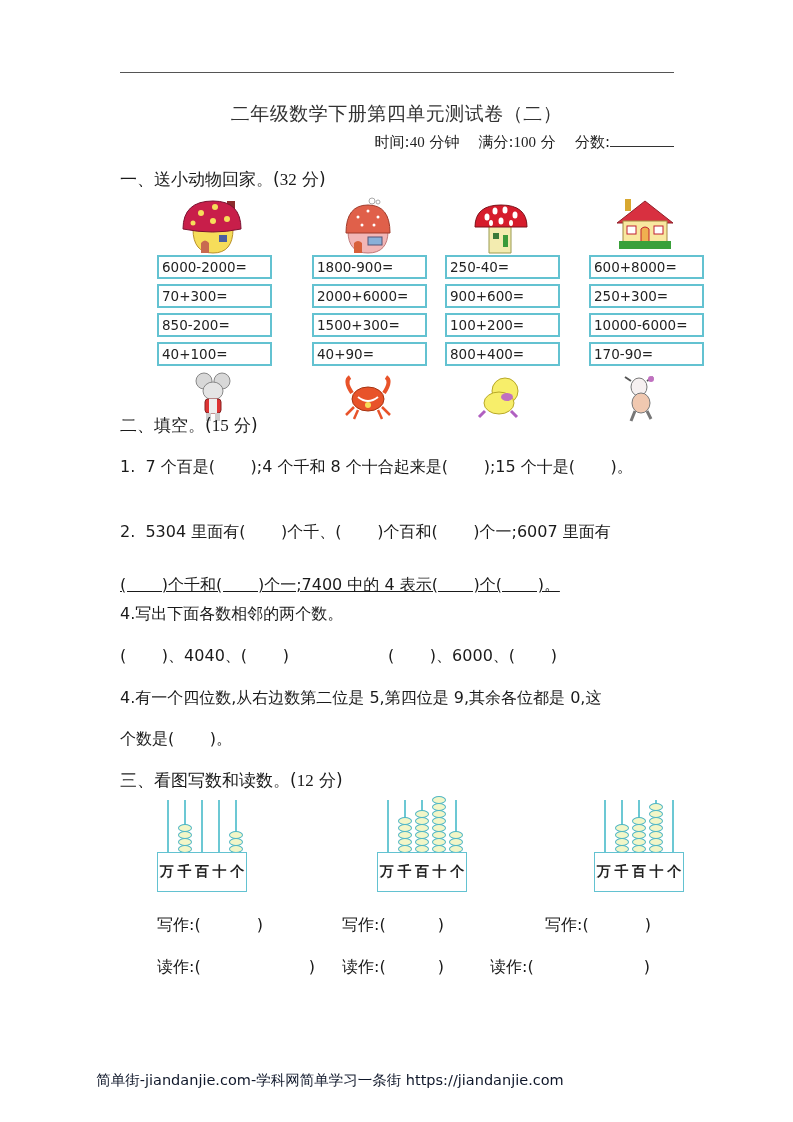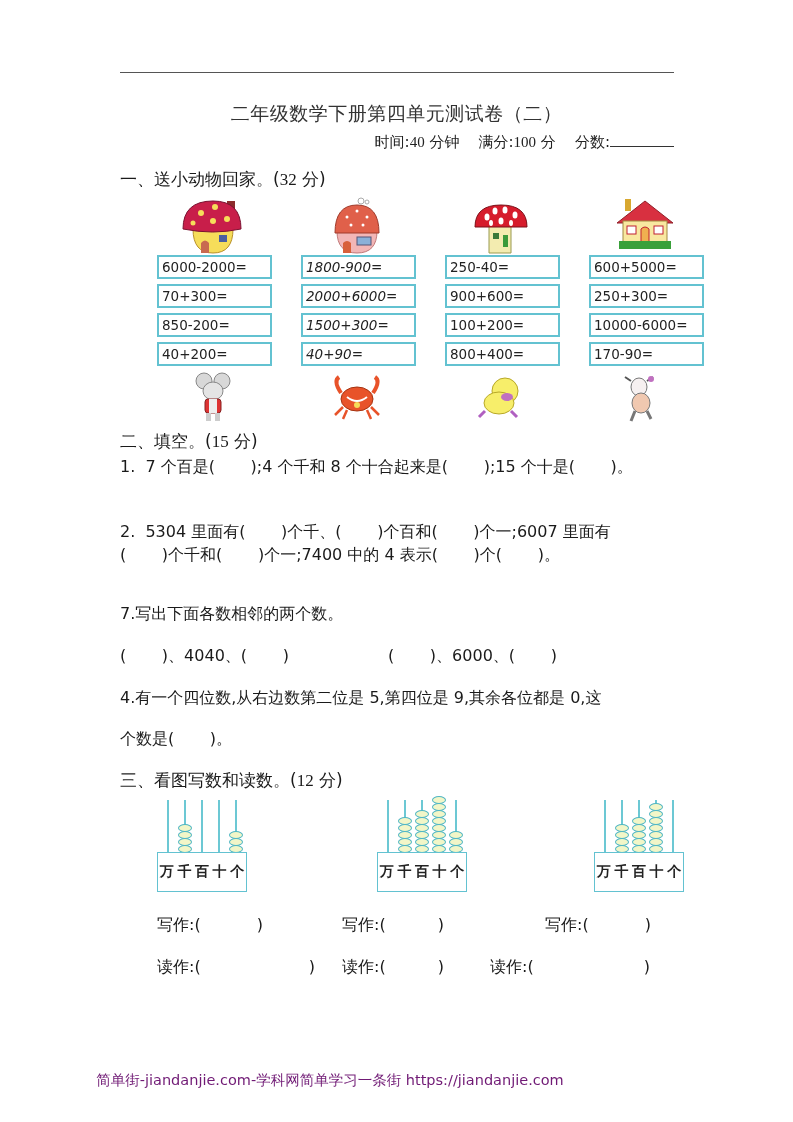--- a/index.html
+++ b/index.html
@@ -20,21 +20,21 @@
   .house { width: 112px; height: 60px; position: relative; }
   .box { width: 108px; height: 20px; border: 2px solid #63c2d1; margin-bottom: 5px; font-size: 13.5px; line-height: 20px; padding-left: 3px; box-sizing: content-box; color: #222; font-family: "DejaVu Sans", sans-serif; white-space: nowrap; }
   .animal { width: 112px; height: 52px; position: relative; margin-top: 2px; }
 
   .abacus { position: absolute; top: 800px; width: 90px; height: 92px; }
   .rod { position: absolute; top: 0; width: 2px; height: 52px; background: #6cc8d4; }
   .bead { position: absolute; width: 12px; height: 6px; border-radius: 50%; background: #f2f6c8; border: 1.5px solid #4fb6c4; }
   .frame { position: absolute; left: 0; top: 52px; width: 88px; height: 38px; border: 1.5px solid #63c2d1; background: #fff; display: flex; justify-content: space-around; align-items: center; font-family: "DejaVu Serif", serif; font-size: 14px; font-weight: bold; color: #222; }
 
   .answer { font-size: 16px; color: #1a1a1a; white-space: nowrap; position: absolute; }
-  .footer { left: 0; width: 660px; top: 1071px; text-align: center; font-size: 14.5px; color: #701a75; }
+  .footer { left: 0; width: 660px; top: 1071px; text-align: center; font-size: 14.5px; color: #0f172a; }
 </style>
 </head>
 <body>
 
 <div class="abs top-rule"></div>
 
 <div class="abs title">二年级数学下册第四单元测试卷（二）</div>
 
 <div class="abs meta">
   <span>时间:</span><span class="num">40</span>
@@ -59,35 +59,35 @@
       <circle cx="70" cy="24" r="3" fill="#f6dd5a"></circle>
         <circle cx="36" cy="28" r="2.5" fill="#f6dd5a"></circle>
       <circle cx="56" cy="26" r="3" fill="#f6dd5a"></circle>
       <path d="M44 58 L44 48 Q48 43 52 48 L52 58 Z" fill="#c86a50"></path>
       <rect x="62" y="40" width="8" height="7" fill="#4b5fa0"></rect>
     </svg>
   </div>
   <div class="box">6000-2000=</div>
   <div class="box">70+300=</div>
   <div class="box">850-200=</div>
-  <div class="box">40+200=</div>
+  <div class="box">40+100=</div>
   <div class="animal">
     <svg width="112" height="52" viewBox="0 0 112 52">
       <circle cx="47" cy="10" r="8" fill="#d8d8d8" stroke="#888"></circle>
       <circle cx="65" cy="10" r="8" fill="#d8d8d8" stroke="#888"></circle>
       <ellipse cx="56" cy="20" rx="10" ry="9" fill="#e4e4e4" stroke="#888"></ellipse>
       <rect x="48" y="28" width="16" height="14" rx="3" fill="#d33" stroke="#822"></rect>
       <rect x="52" y="28" width="8" height="14" fill="#eee"></rect>
       <rect x="49" y="42" width="5" height="8" fill="#ccc"></rect>
         <rect x="58" y="42" width="5" height="8" fill="#ccc"></rect>
     </svg>
   </div>
 </div>
 
-<div class="col" style="left:301px;font-style:italic;">
+<div class="col" style="left:312px;">
   <div class="house">
     <svg width="112" height="60" viewBox="0 0 112 60">
       <circle cx="60" cy="6" r="3" fill="none" stroke="#aaa"></circle>
         <circle cx="66" cy="7" r="2" fill="none" stroke="#aaa"></circle>
       <path d="M36 36 Q36 58 56 58 Q76 58 76 36 Z" fill="#f2b6b6" stroke="#c07878"></path>
       <path d="M34 38 Q34 10 56 10 Q78 10 78 38 Z" fill="#e0604a" stroke="#a03a2a"></path>
       <circle cx="46" cy="22" r="1.5" fill="#fff"></circle>
         <circle cx="56" cy="16" r="1.5" fill="#fff"></circle>
         <circle cx="66" cy="22" r="1.5" fill="#fff"></circle>
       <circle cx="50" cy="30" r="1.5" fill="#fff"></circle>
@@ -147,42 +147,42 @@
     <svg width="112" height="60" viewBox="0 0 112 60">
       <rect x="36" y="4" width="6" height="12" fill="#d8a830"></rect>
       <path d="M28 28 L56 6 L84 28 Z" fill="#d83040" stroke="#902028"></path>
       <rect x="34" y="26" width="44" height="26" fill="#f8e8a0" stroke="#a08840"></rect>
       <rect x="38" y="31" width="9" height="8" fill="#fff" stroke="#c02030"></rect>
       <rect x="65" y="31" width="9" height="8" fill="#fff" stroke="#c02030"></rect>
       <path d="M52 52 L52 34 Q56 30 60 34 L60 52 Z" fill="#f0b050" stroke="#c02030"></path>
       <rect x="30" y="46" width="52" height="8" fill="#3aa03a"></rect>
     </svg>
   </div>
-  <div class="box">600+5000=</div>
+  <div class="box">600+8000=</div>
   <div class="box">250+300=</div>
   <div class="box">10000-6000=</div>
   <div class="box">170-90=</div>
   <div class="animal">
     <svg width="112" height="52" viewBox="0 0 112 52">
       <ellipse cx="50" cy="16" rx="8" ry="9" fill="#f6f0f0" stroke="#777"></ellipse>
       <path d="M42 10 L36 6 M58 10 L64 6" stroke="#555" stroke-width="2"></path>
       <circle cx="62" cy="8" r="3" fill="#c070c0"></circle>
       <ellipse cx="52" cy="32" rx="9" ry="10" fill="#f0c8b0" stroke="#777"></ellipse>
       <path d="M46 40 L42 50 M58 40 L62 48" stroke="#777" stroke-width="3"></path>
     </svg>
   </div>
 </div>
 
-<div class="abs section" style="top:430px;">
+<div class="abs section" style="top:414px;">
   <span>二、填空。(</span><span class="num">15</span> <span>分)</span>
 </div>
 <div class="abs line" style="top:457px;">1.  7 个百是(       );4 个千和 8 个十合起来是(       );15 个十是(       )。</div>
 <div class="abs line" style="top:522px;">2.  5304 里面有(       )个千、(       )个百和(       )个一;6007 里面有</div>
-<div class="abs line" style="top:545px;">(       )个千和(       )个一;7400 中的 4 表示(       )个(       )。</div>
-<div class="abs line" style="top:604px;">7.写出下面各数相邻的两个数。</div>
+<div class="abs line" style="top:575px;text-decoration:underline;">(       )个千和(       )个一;7400 中的 4 表示(       )个(       )。</div>
+<div class="abs line" style="top:604px;">4.写出下面各数相邻的两个数。</div>
 <div class="abs line" style="top:646px;">(       )、4040、(       )</div>
 <div class="abs line" style="top:646px; left:388px;">(       )、6000、(       )</div>
 <div class="abs line" style="top:688px;">4.有一个四位数,从右边数第二位是 5,第四位是 9,其余各位都是 0,这</div>
 <div class="abs line" style="top:729px;">个数是(       )。</div>
 
 <div class="abs section" style="top:769px;">
   <span>三、看图写数和读数。(</span><span class="num">12</span> <span>分)</span>
 </div>
 
 <div class="abacus" style="left:157px;">

